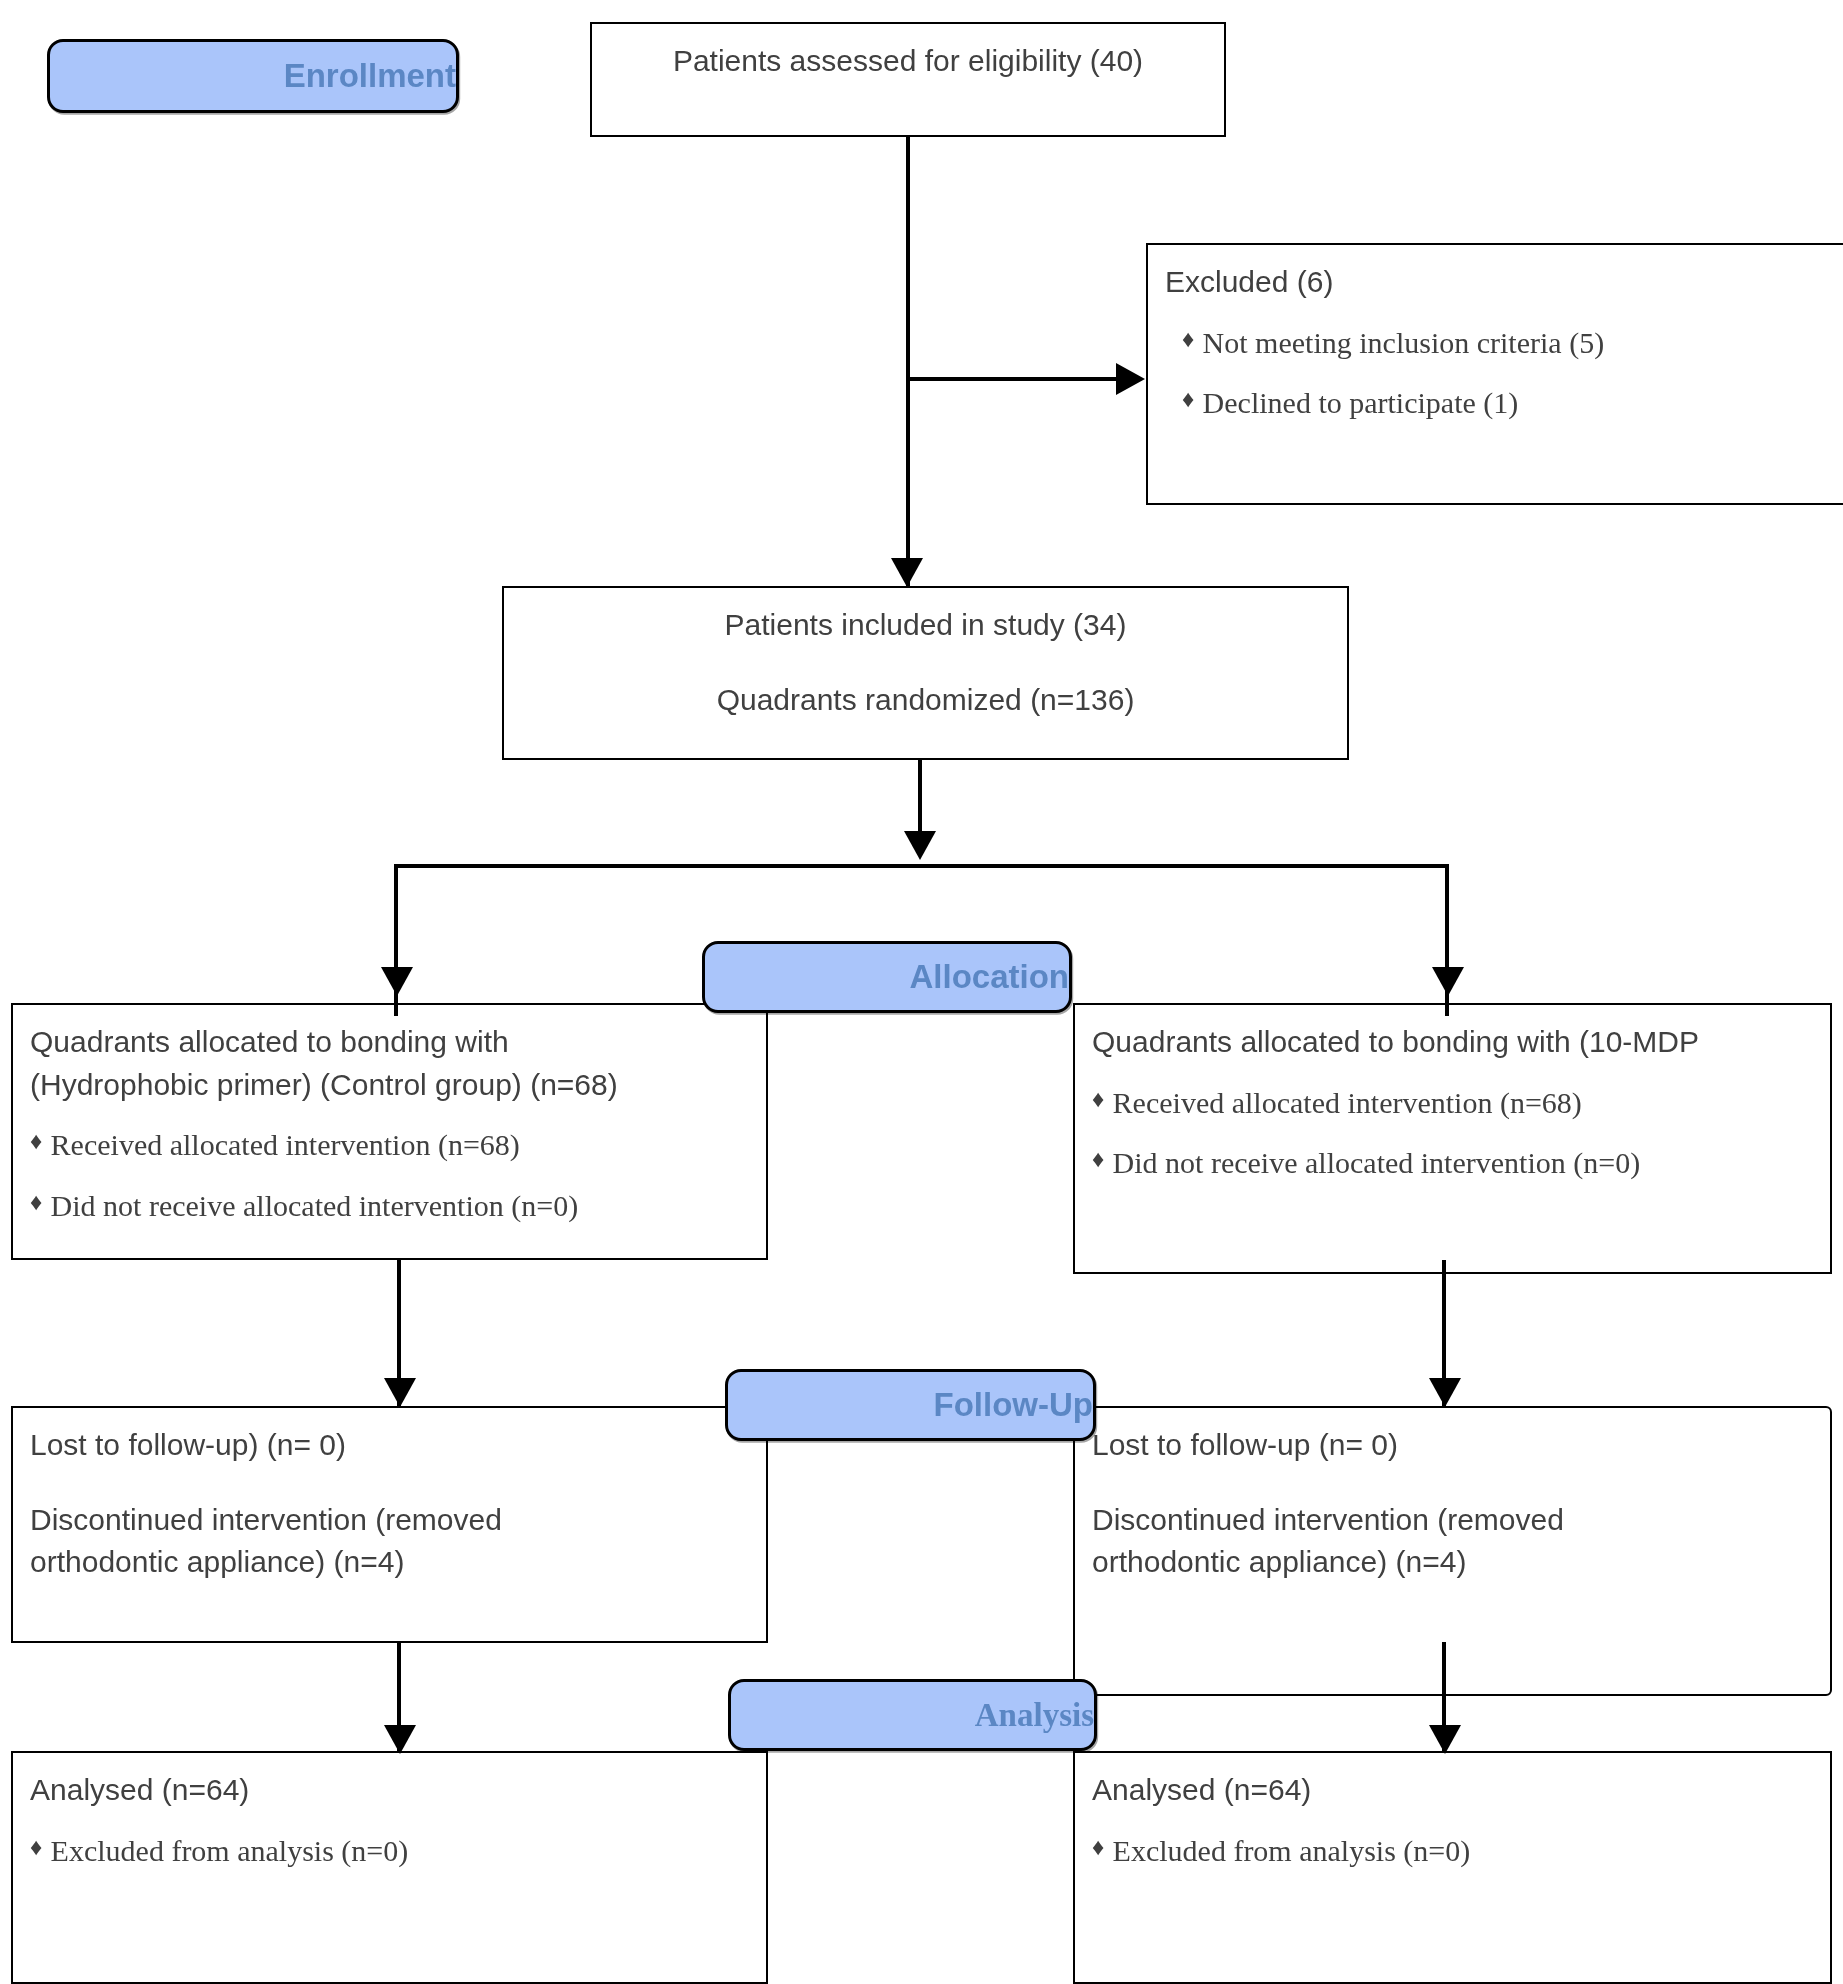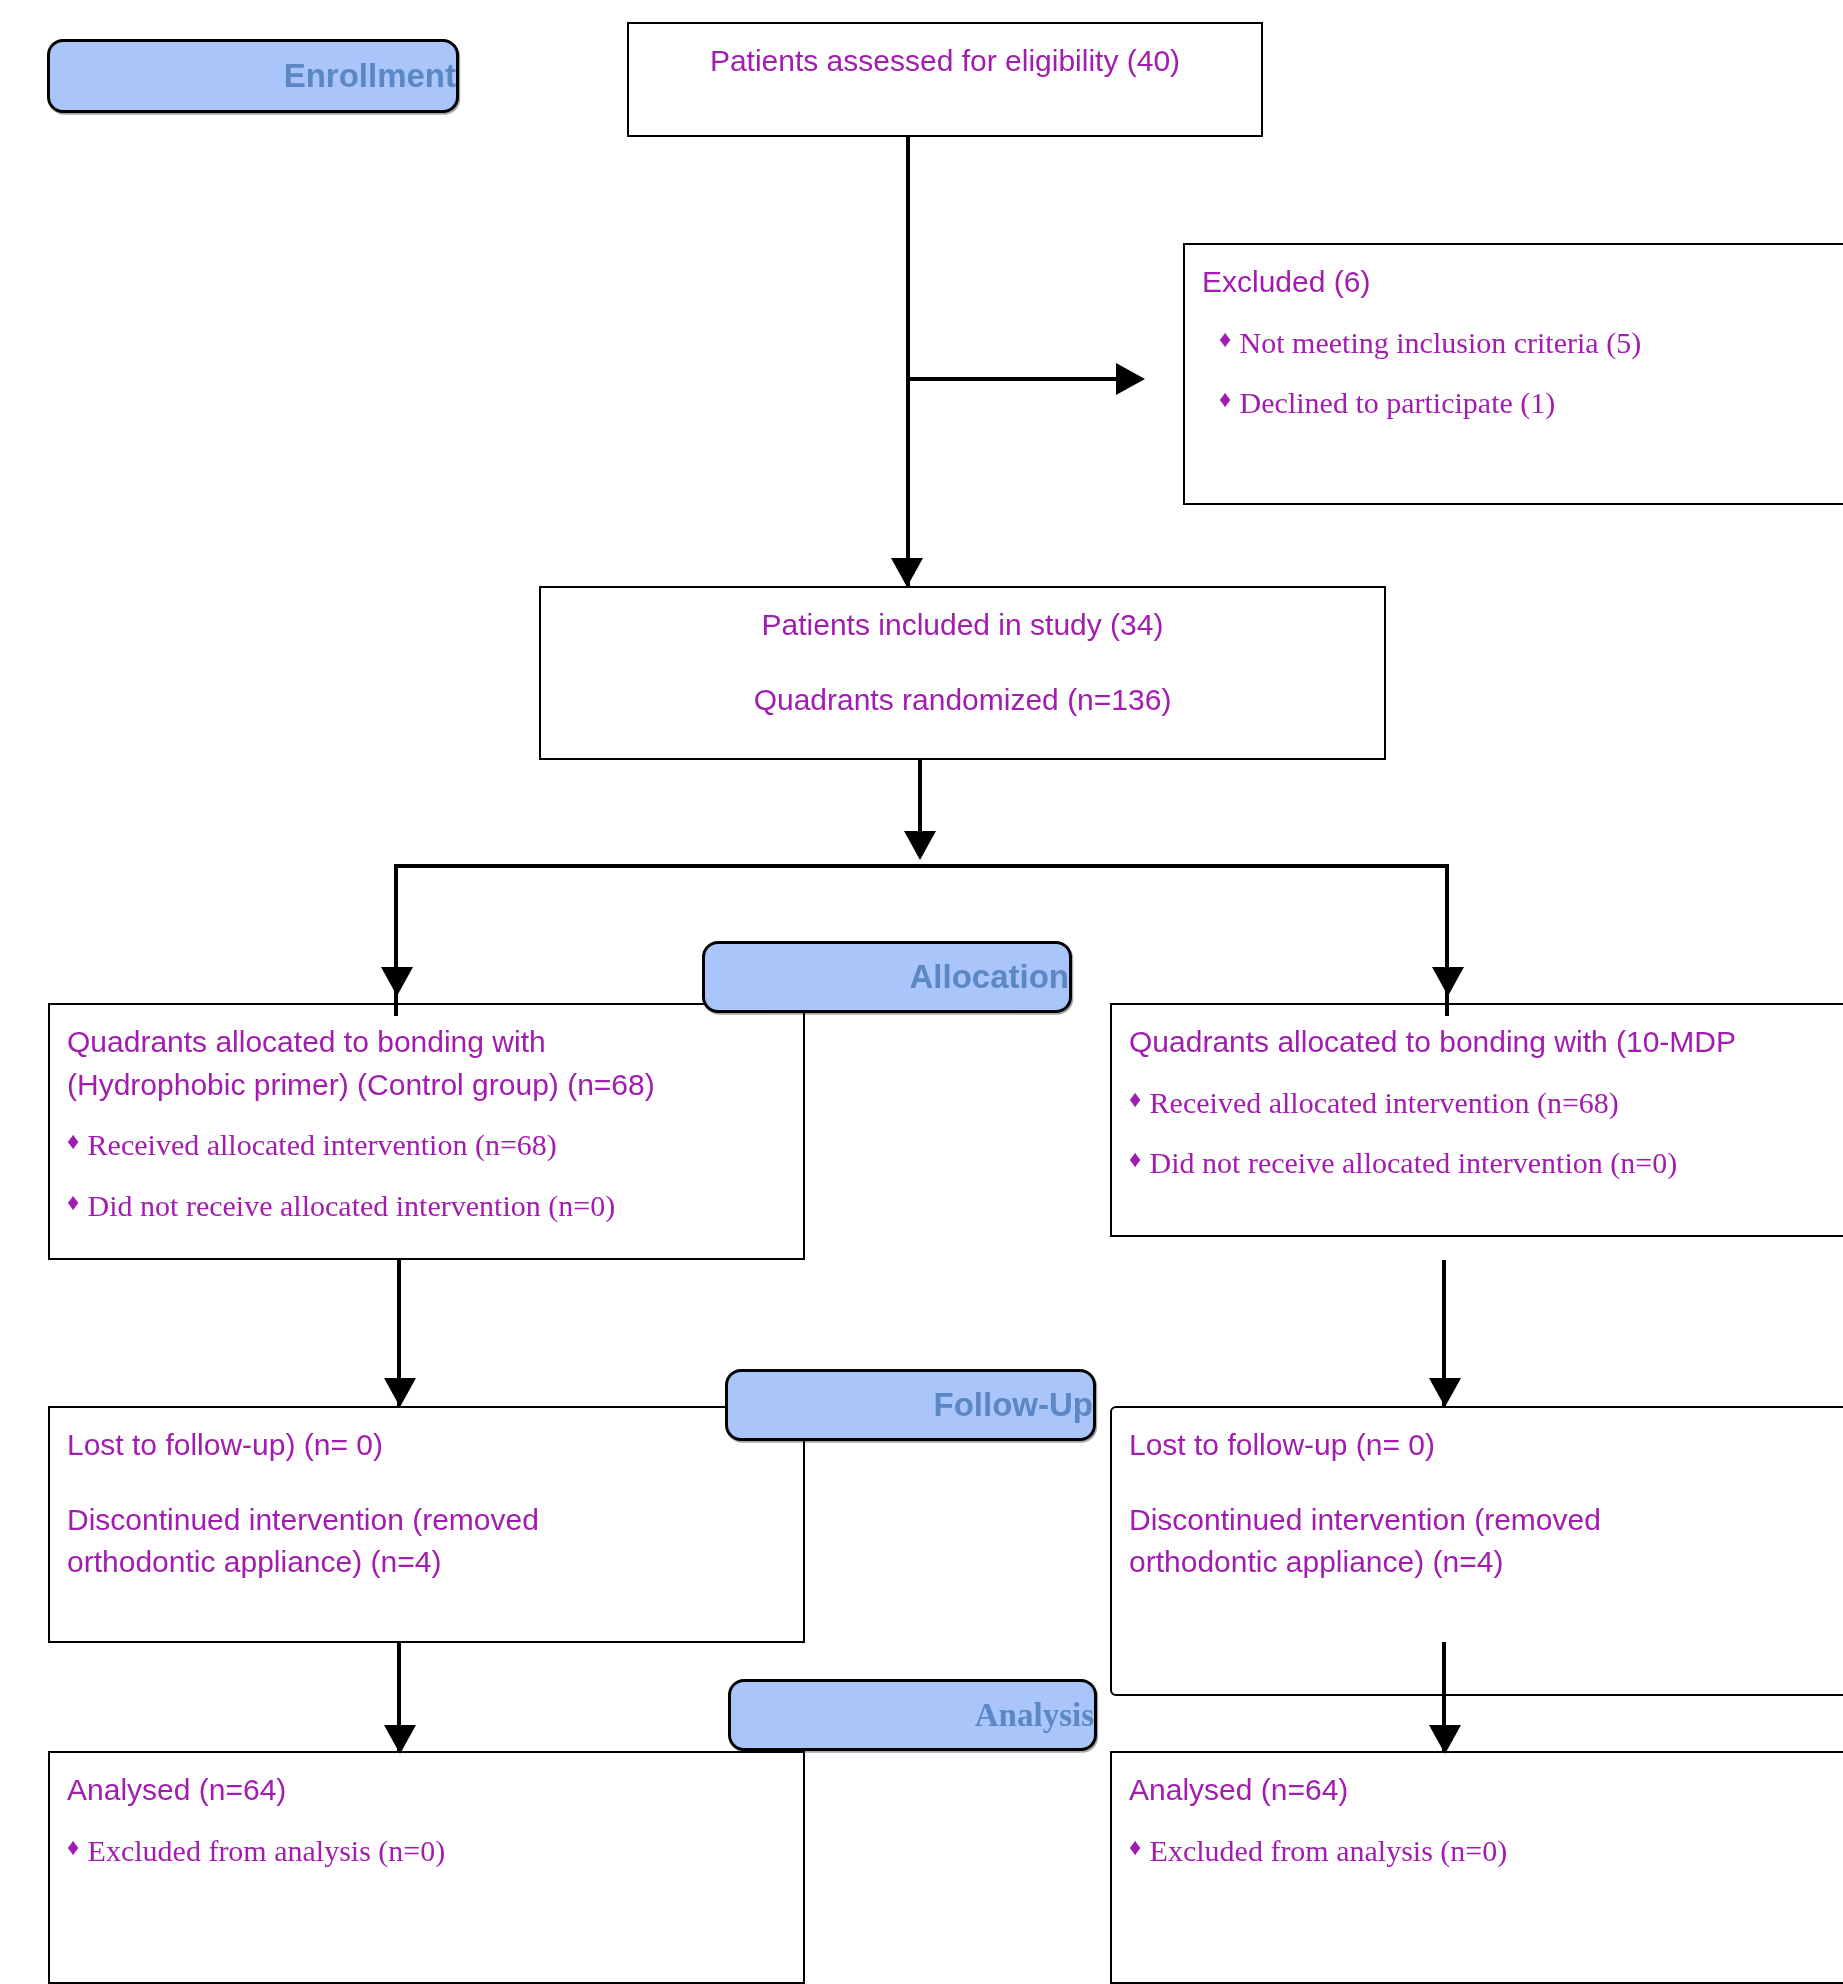--- a/index.html
+++ b/index.html
@@ -15,24 +15,23 @@
     width: 1843px;
     height: 1985px;
     background: #ffffff;
     overflow: hidden;
   }
   .box {
     position: absolute;
     box-sizing: border-box;
     border: 2.4px solid #000000;
     background: #ffffff;
-    color: #a21caf;
+    color: #404040;
     font-size: 30px;
     line-height: 1.42;
-    margin-left: 37px;
   }
   .box .pad {
     padding: 16px 17px;
   }
   .box.center .pad {
     text-align: center;
   }
   .line {
     margin: 0;
   }
@@ -163,21 +162,21 @@
         <span class="dia">♦</span>
         <span class="btxt">Received allocated intervention (n=68)</span>
       </div>
       <div class="bullet-row">
         <span class="dia">♦</span>
         <span class="btxt">Did not receive allocated intervention (n=0)</span>
       </div>
     </div>
   </div>
 
-  <div class="box" style="left:1073px; top:1003px; width:759px; height:234px;">
+  <div class="box" style="left:1073px; top:1003px; width:759px; height:271px;">
     <div class="pad">
       <div class="line">Quadrants allocated to bonding with (10-MDP</div>
       <div class="bullet-row">
         <span class="dia">♦</span>
         <span class="btxt">Received allocated intervention (n=68)</span>
       </div>
       <div class="bullet-row">
         <span class="dia">♦</span>
         <span class="btxt">Did not receive allocated intervention (n=0)</span>
       </div>

